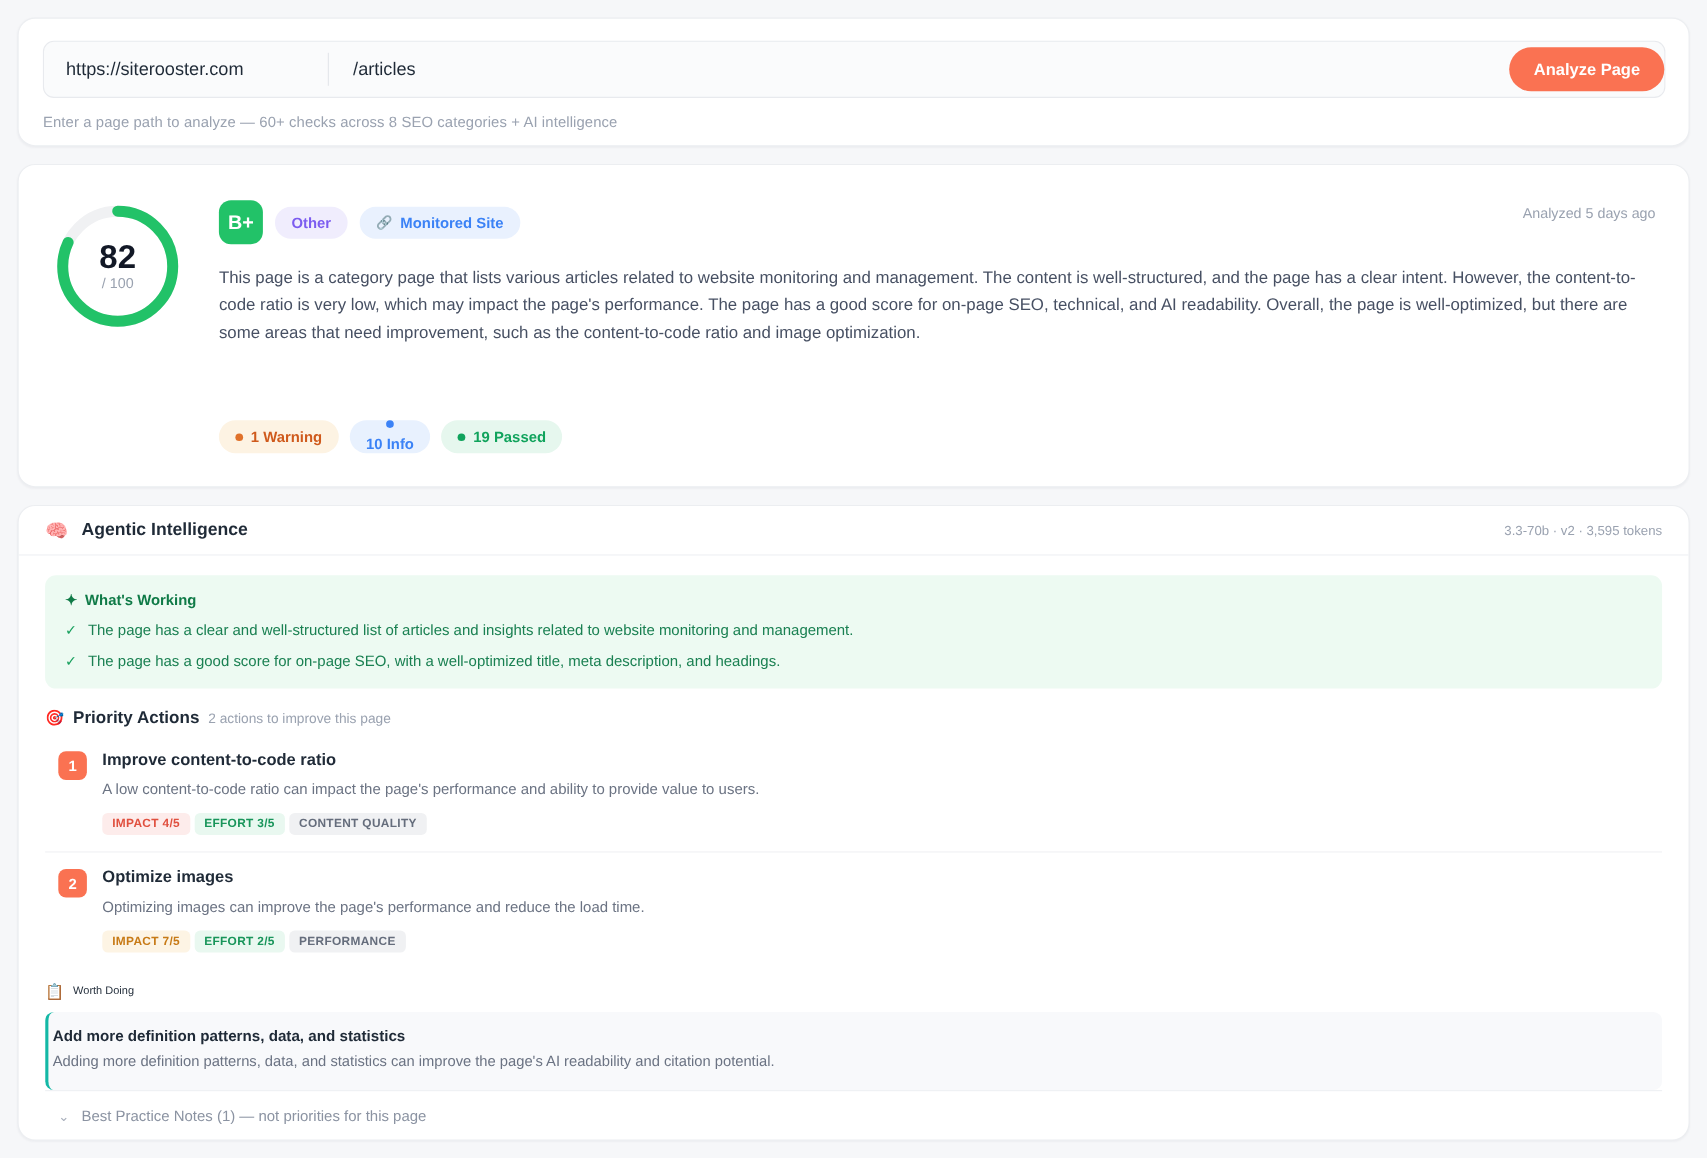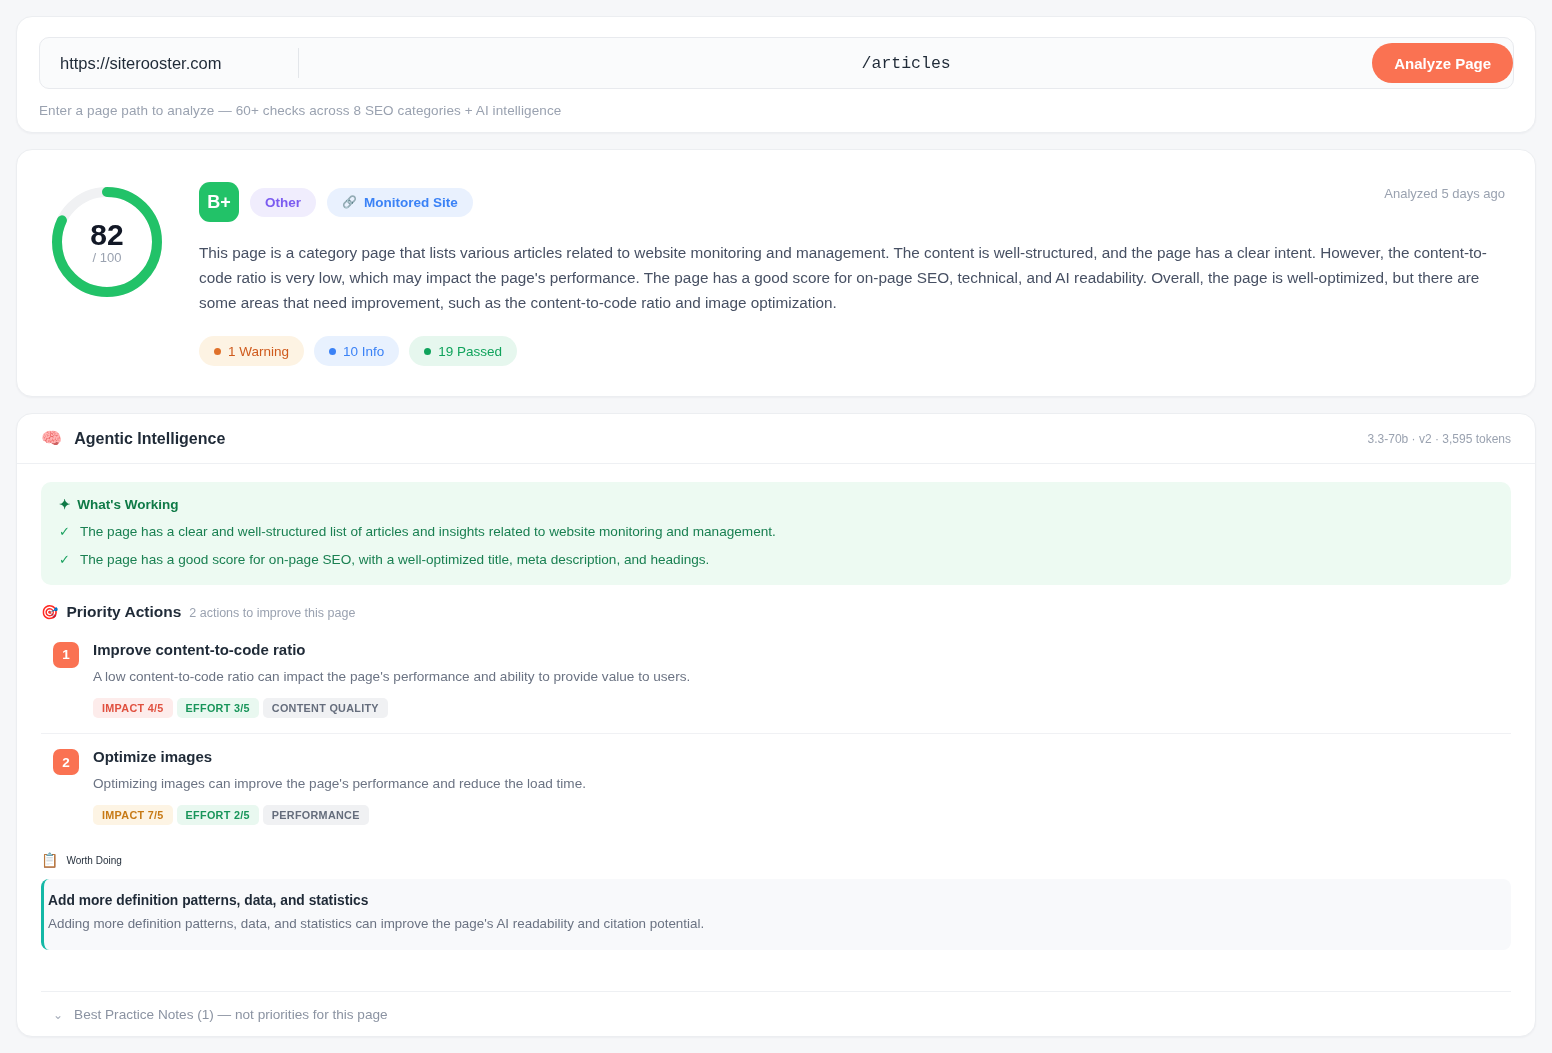--- a/index.html
+++ b/index.html
@@ -65,22 +65,21 @@
   }
 
   .url-path {
     flex: 1;
     padding: 0 22px;
     font-size: 16.5px;
     color: #1f2a37;
     border: none;
     outline: none;
     background: transparent;
-    font-family: Liberation Mono, monospace;
-    text-align: center;
+    font-family: Liberation Sans, sans-serif;
   }
   .url-path::placeholder { color: #a6adba; }
 
   .analyze-btn {
     margin-left: -142px;
     position: relative;
     z-index: 2;
     height: 40px;
     padding: 0 22px;
     border: none;
@@ -177,26 +176,27 @@
 
   .stat-row { margin-top: 21px; display: flex; gap: 10px; }
   .stat {
     height: 30px;
     padding: 0 15px;
     border-radius: 999px;
     display: inline-flex;
     align-items: center;
     gap: 7px;
     font-size: 13.5px;
-    font-weight: normal;
+    font-weight: bold;
+    margin-top: 46px;
   }
   .stat .dot { width: 7px; height: 7px; border-radius: 50%; flex: none; }
   .stat-warning { background: #fdf3e3; color: #cf5a1c; }
   .stat-warning .dot { background: #e0712a; }
-  .stat-info { background: #e8f1fe; color: #3b82f6; }
+  .stat-info { background: #e8f1fe; color: #3b82f6; flex-direction: column; }
   .stat-info .dot { background: #3b82f6; }
   .stat-passed { background: #e6f7ee; color: #10a35c; }
   .stat-passed .dot { background: #10a35c; }
 
   
   .ai-card { flex: 1; display: flex; flex-direction: column; min-height: 0; }
 
   .ai-head {
     height: 50px;
     padding: 0 24px;

